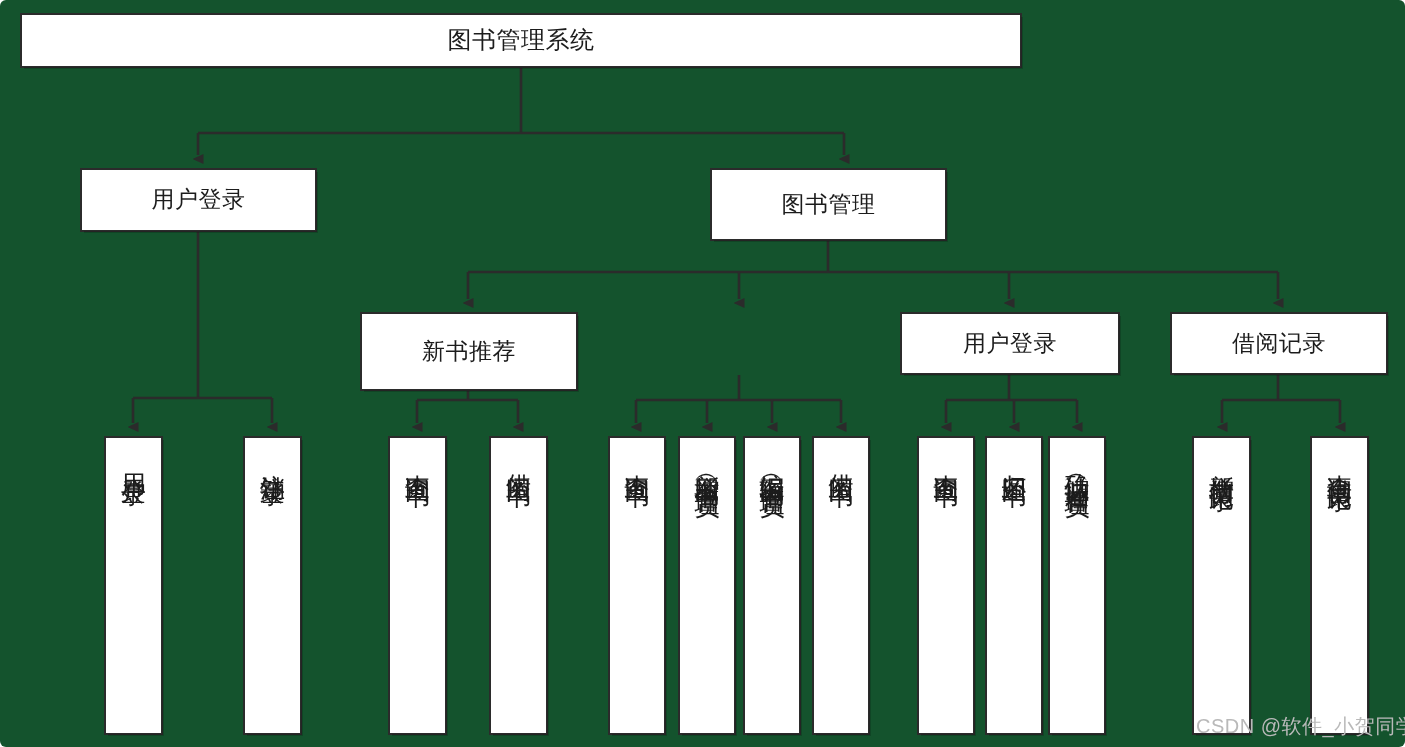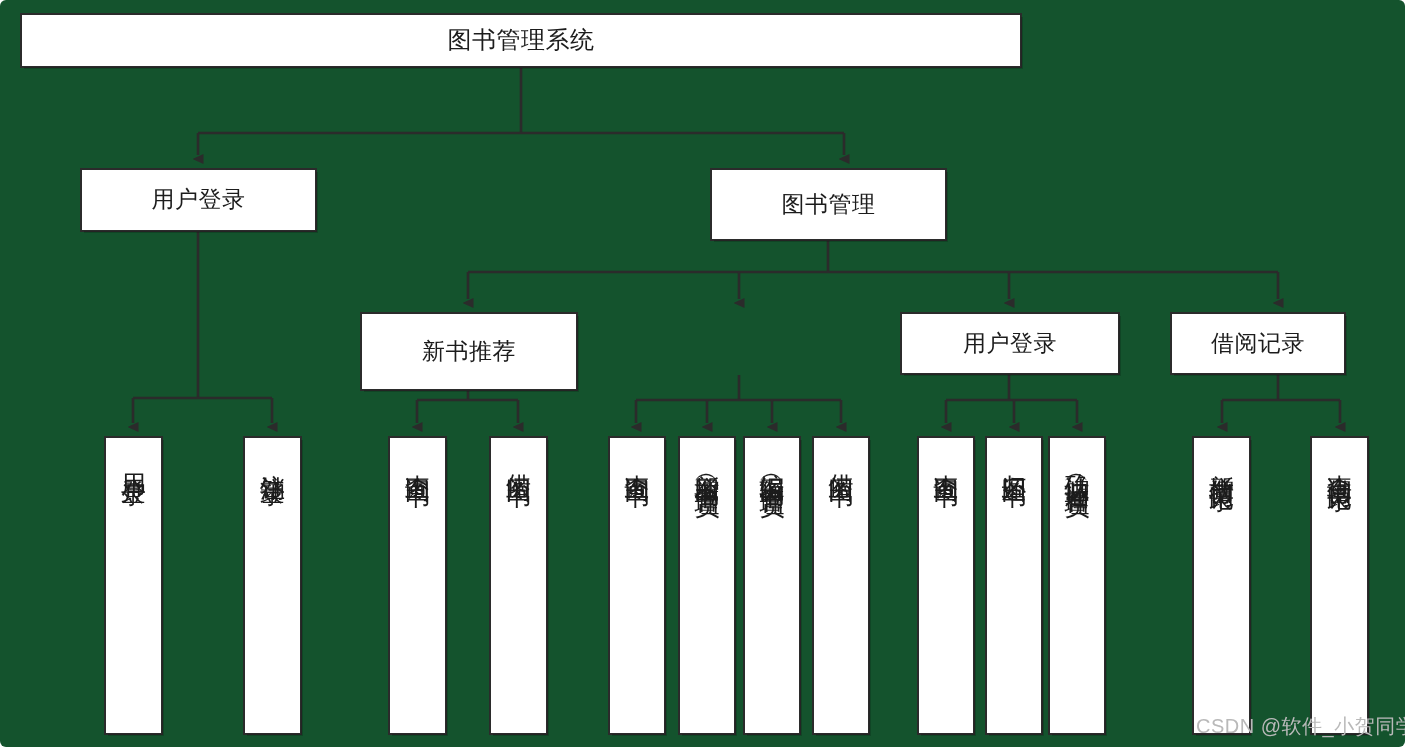--- a/index.html
+++ b/index.html
@@ -156,21 +156,21 @@
 
   <div class="node h" style="left:360px; top:312px; width:218px; height:79px;">
     <span class="txt">新书推荐</span>
   </div>
 
 
   <div class="node h" style="left:900px; top:312px; width:220px; height:63px;">
     <span class="txt">用户登录</span>
   </div>
 
-  <div class="node h" style="left:1170px; top:312px; width:176px; height:63px;">
+  <div class="node h" style="left:1170px; top:312px; width:218px; height:63px;">
     <span class="txt">借阅记录</span>
   </div>
 
   <div class="node v" style="left:104px; top:436px; width:59px; height:299px;">
     <span class="txt">用户登录</span>
   </div>
 
   <div class="node v" style="left:243px; top:436px; width:59px; height:299px;">
     <span class="txt">注销登录</span>
   </div>

